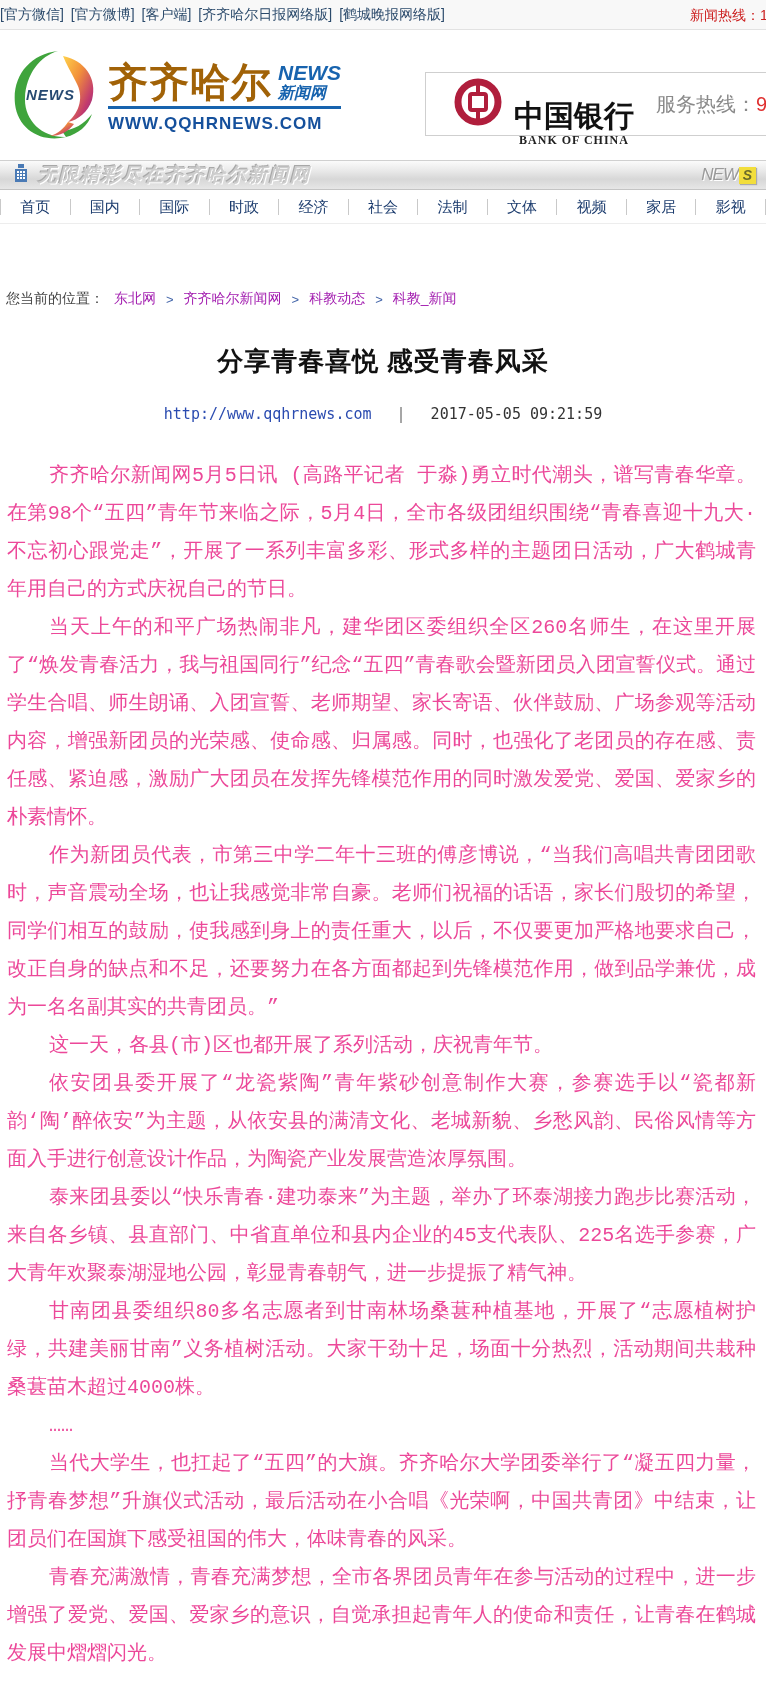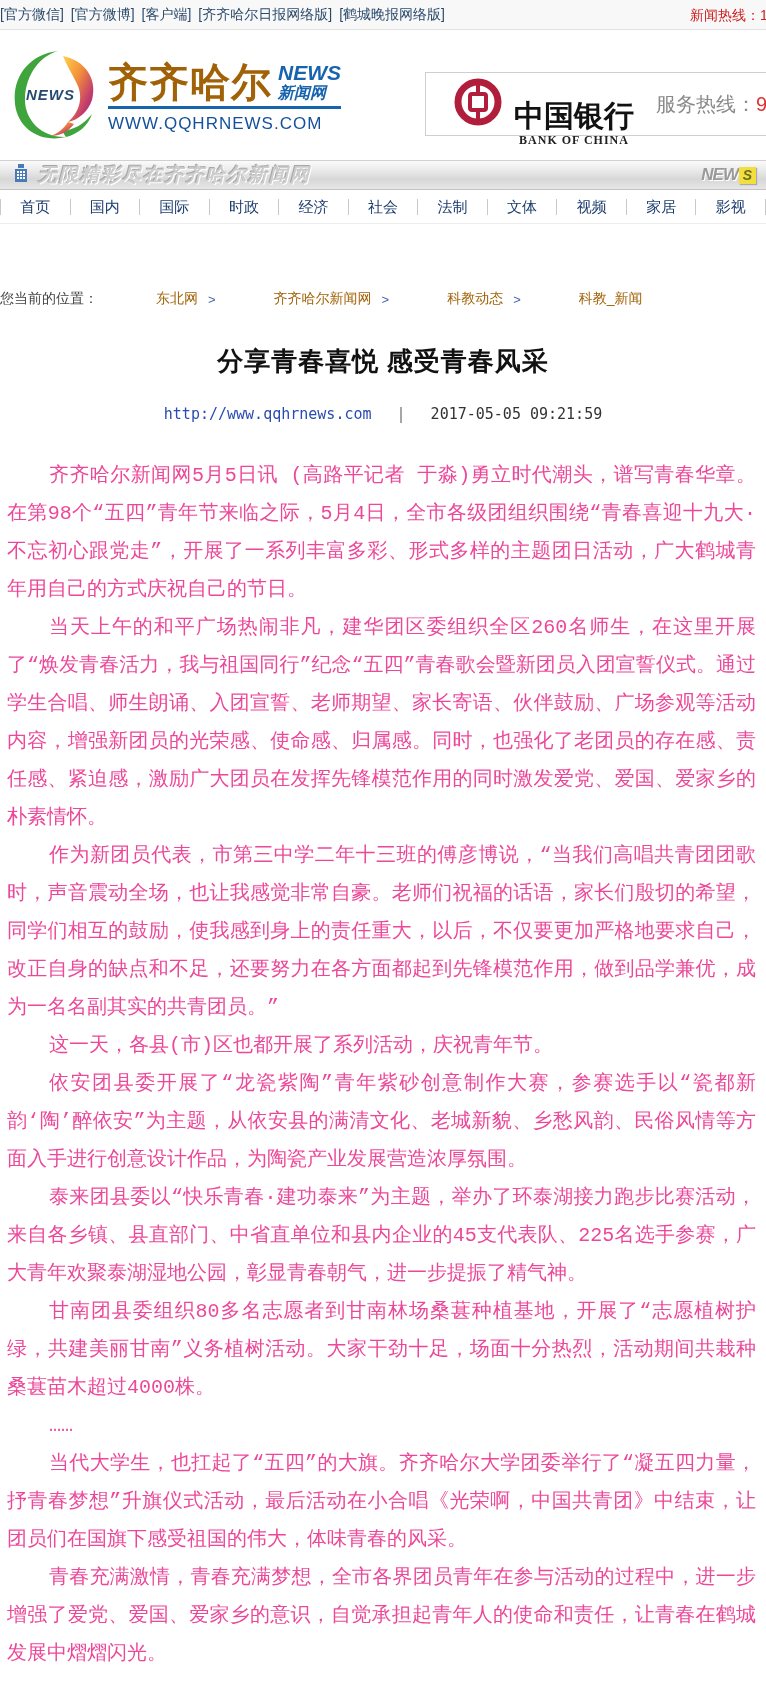--- a/index.html
+++ b/index.html
@@ -20,55 +20,55 @@
   .logo-swirl { width:96px; height:94px; position:relative; }
   .logo-badge { position:absolute; left:18px; top:38px; font-size:15px; font-weight:bold;
                 color:#274a72; letter-spacing:1px; font-style:italic; }
   .logo-text { margin-left:4px; padding-top:14px; }
   .logo-row { display:flex; align-items:flex-start; border-bottom:3px solid #1763ae; padding-bottom:4px; }
   .site-name { font-size:40px; font-weight:bold; color:#a16207; line-height:1; letter-spacing:1px;
                font-family:Liberation Sans, sans-serif; }
   .site-suffix { margin-left:6px; display:flex; flex-direction:column; line-height:1; }
   .site-en { font-size:21px; font-weight:bold; font-style:italic; color:#1763ae; }
   .site-cn { font-size:16px; font-weight:bold; font-style:italic; color:#1763ae; margin-top:2px; }
-  .site-url { font-size:17px; font-weight:normal; color:#15509c; letter-spacing:1px; margin-top:5px; }
+  .site-url { font-size:17px; font-weight:bold; color:#15509c; letter-spacing:1px; margin-top:5px; }
 
   .ad { position:absolute; left:425px; top:42px; width:400px; height:64px; border:1px solid #cfcfcf;
         background:#fff; display:flex; align-items:center; padding-left:28px; cursor:pointer; }
   .bank-block { margin-left:12px; display:flex; flex-direction:column; align-items:center;margin-top:40px; }
   .bank-cn { font-size:30px; color:#111; font-family:"Liberation Serif","DejaVu Serif",serif;
              font-weight:bold; line-height:1; }
   .bank-en { font-size:12px; font-weight:bold; color:#222; letter-spacing:1px; margin-top:2px;
              font-family:"Liberation Serif","DejaVu Serif",serif; }
   .bank-service { margin-left:22px; font-size:20px; color:#8a8a8a; white-space:nowrap; }
   .bank-service .num { color:#e03030; }
 
   
   .banner { height:30px; background:linear-gradient(180deg,#fbfbfb 0%,#e9e9e9 35%,#d7d7d7 65%,#e6e6e6 100%);
             border-top:1px solid #d0d0d0; border-bottom:1px solid #c4c4c4;
             display:flex; align-items:center; padding:0 14px; position:relative; }
   .banner-slogan { margin-left:10px; font-size:19px; font-weight:bold; font-style:italic;
                    color:#cdcdcd; text-shadow:1px 1px 0 #ffffff,-1px -1px 0 #a8a8a8; letter-spacing:2px; }
   .banner-news { position:absolute; right:10px; top:4px; display:flex; align-items:center; }
-  .banner-news .nw { font-size:17px; font-weight:bold; font-style:italic; color:#9a9a9a;
+  .banner-news .nw { font-size:17px; font-weight:normal; font-style:italic; color:#9a9a9a;
                      text-shadow:1px 1px 0 #fff; letter-spacing:-1px; }
   .banner-news .sbox { width:17px; height:17px; background:#f2de3c; color:#6b6b2a; font-weight:bold;
                        font-style:italic; font-size:14px; display:flex; align-items:center;
                        justify-content:center; margin-left:1px; box-shadow:1px 1px 1px #aaa; }
 
   
   .nav { list-style:none; display:flex; height:34px; align-items:center; border-bottom:1px solid #ededed; }
   .nav li { flex:1; text-align:center; font-size:15px; color:#1c3c6e; cursor:pointer;
             border-left:1px solid #c9c9c9; line-height:16px; }
   .nav li:last-child { border-right:1px solid #c9c9c9; }
 
   
-  .breadcrumb { margin-top:66px; font-size:14px; color:#444;
+  .breadcrumb { margin-top:66px; padding-left:6px; font-size:14px; color:#444;
                 display:flex; align-items:center; gap:10px; }
-  .breadcrumb a { color:#a16207; text-decoration:none; cursor:pointer;margin-left:48px; }
+  .breadcrumb a { color:#a21caf; text-decoration:none; cursor:pointer; }
   .crumb-sep { color:#4466aa; font-size:13px; }
 
   
   .article-title { margin-top:36px; text-align:center; font-size:26px; font-weight:bold; color:#111;
                    font-family:"Liberation Serif","DejaVu Serif",serif; letter-spacing:1px; }
   .article-meta { margin-top:26px; text-align:center; font-size:15px;
                   font-family:"DejaVu Sans Mono","Liberation Mono",monospace; color:#333; }
   .article-meta a { color:#2a4bb0; text-decoration:none; cursor:pointer; }
   .meta-sep { margin:0 16px; color:#777; }
   .article-body { margin-top:34px; padding:0 10px 0 7px; }

